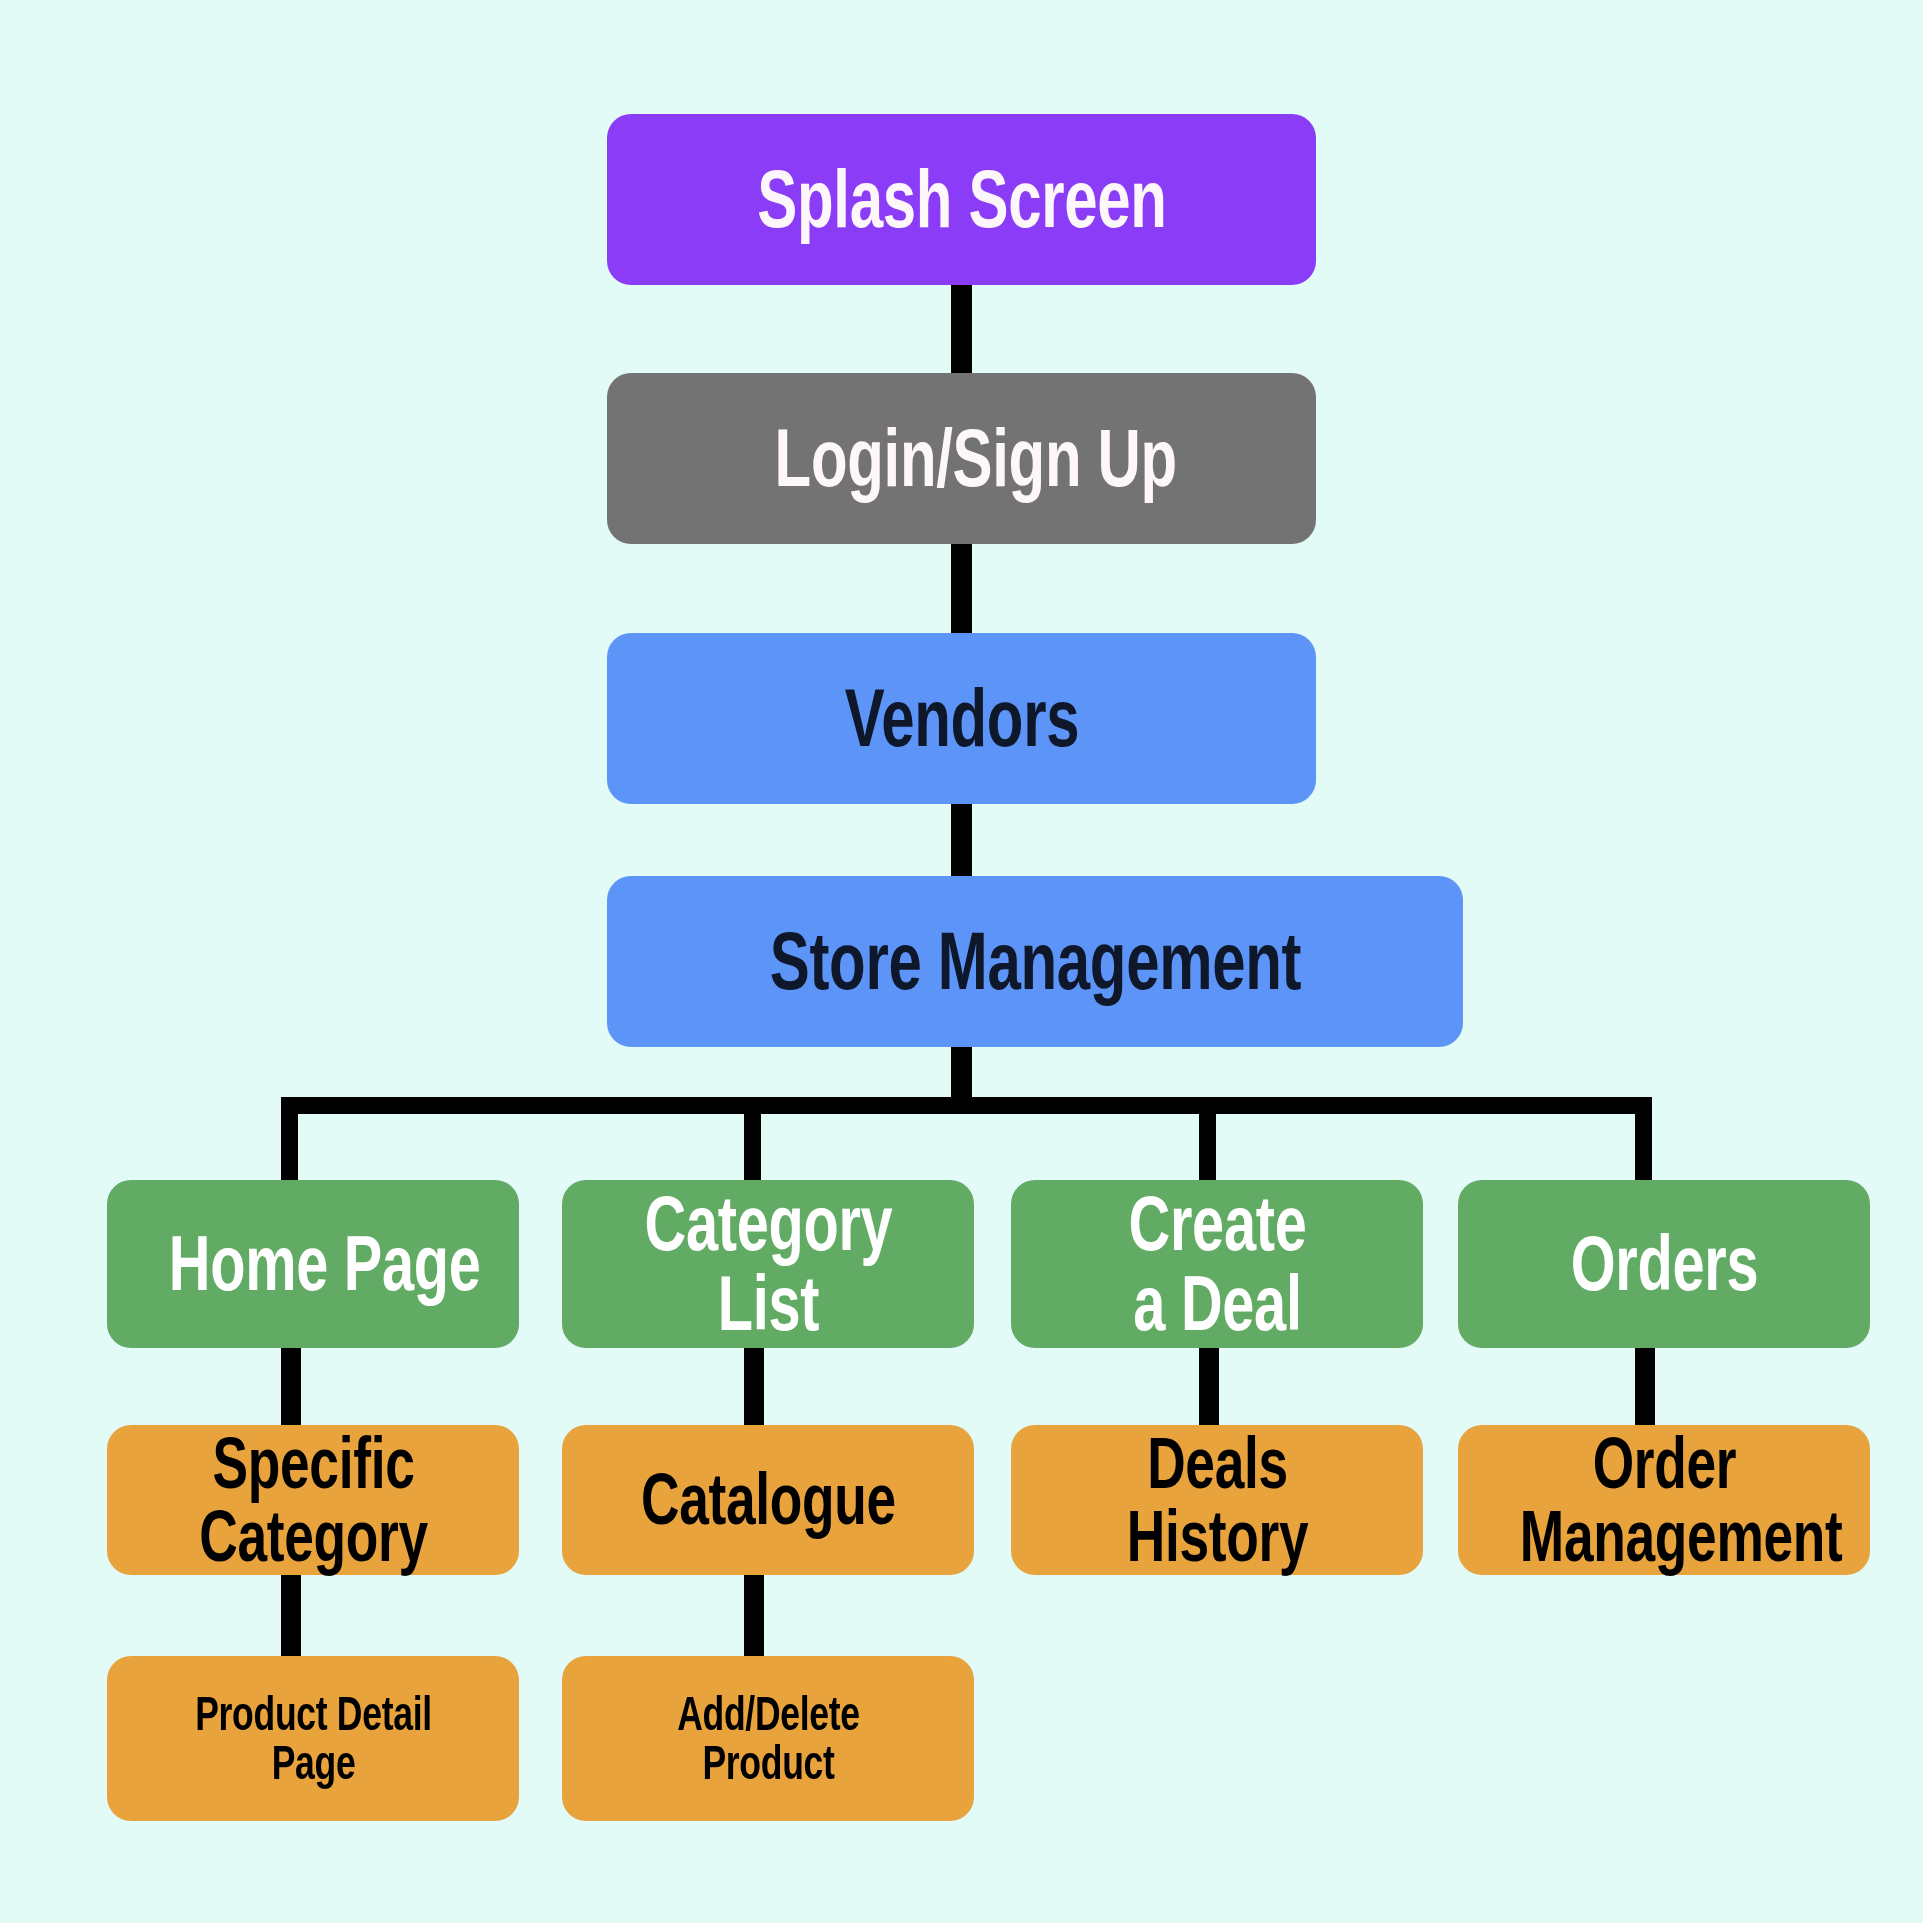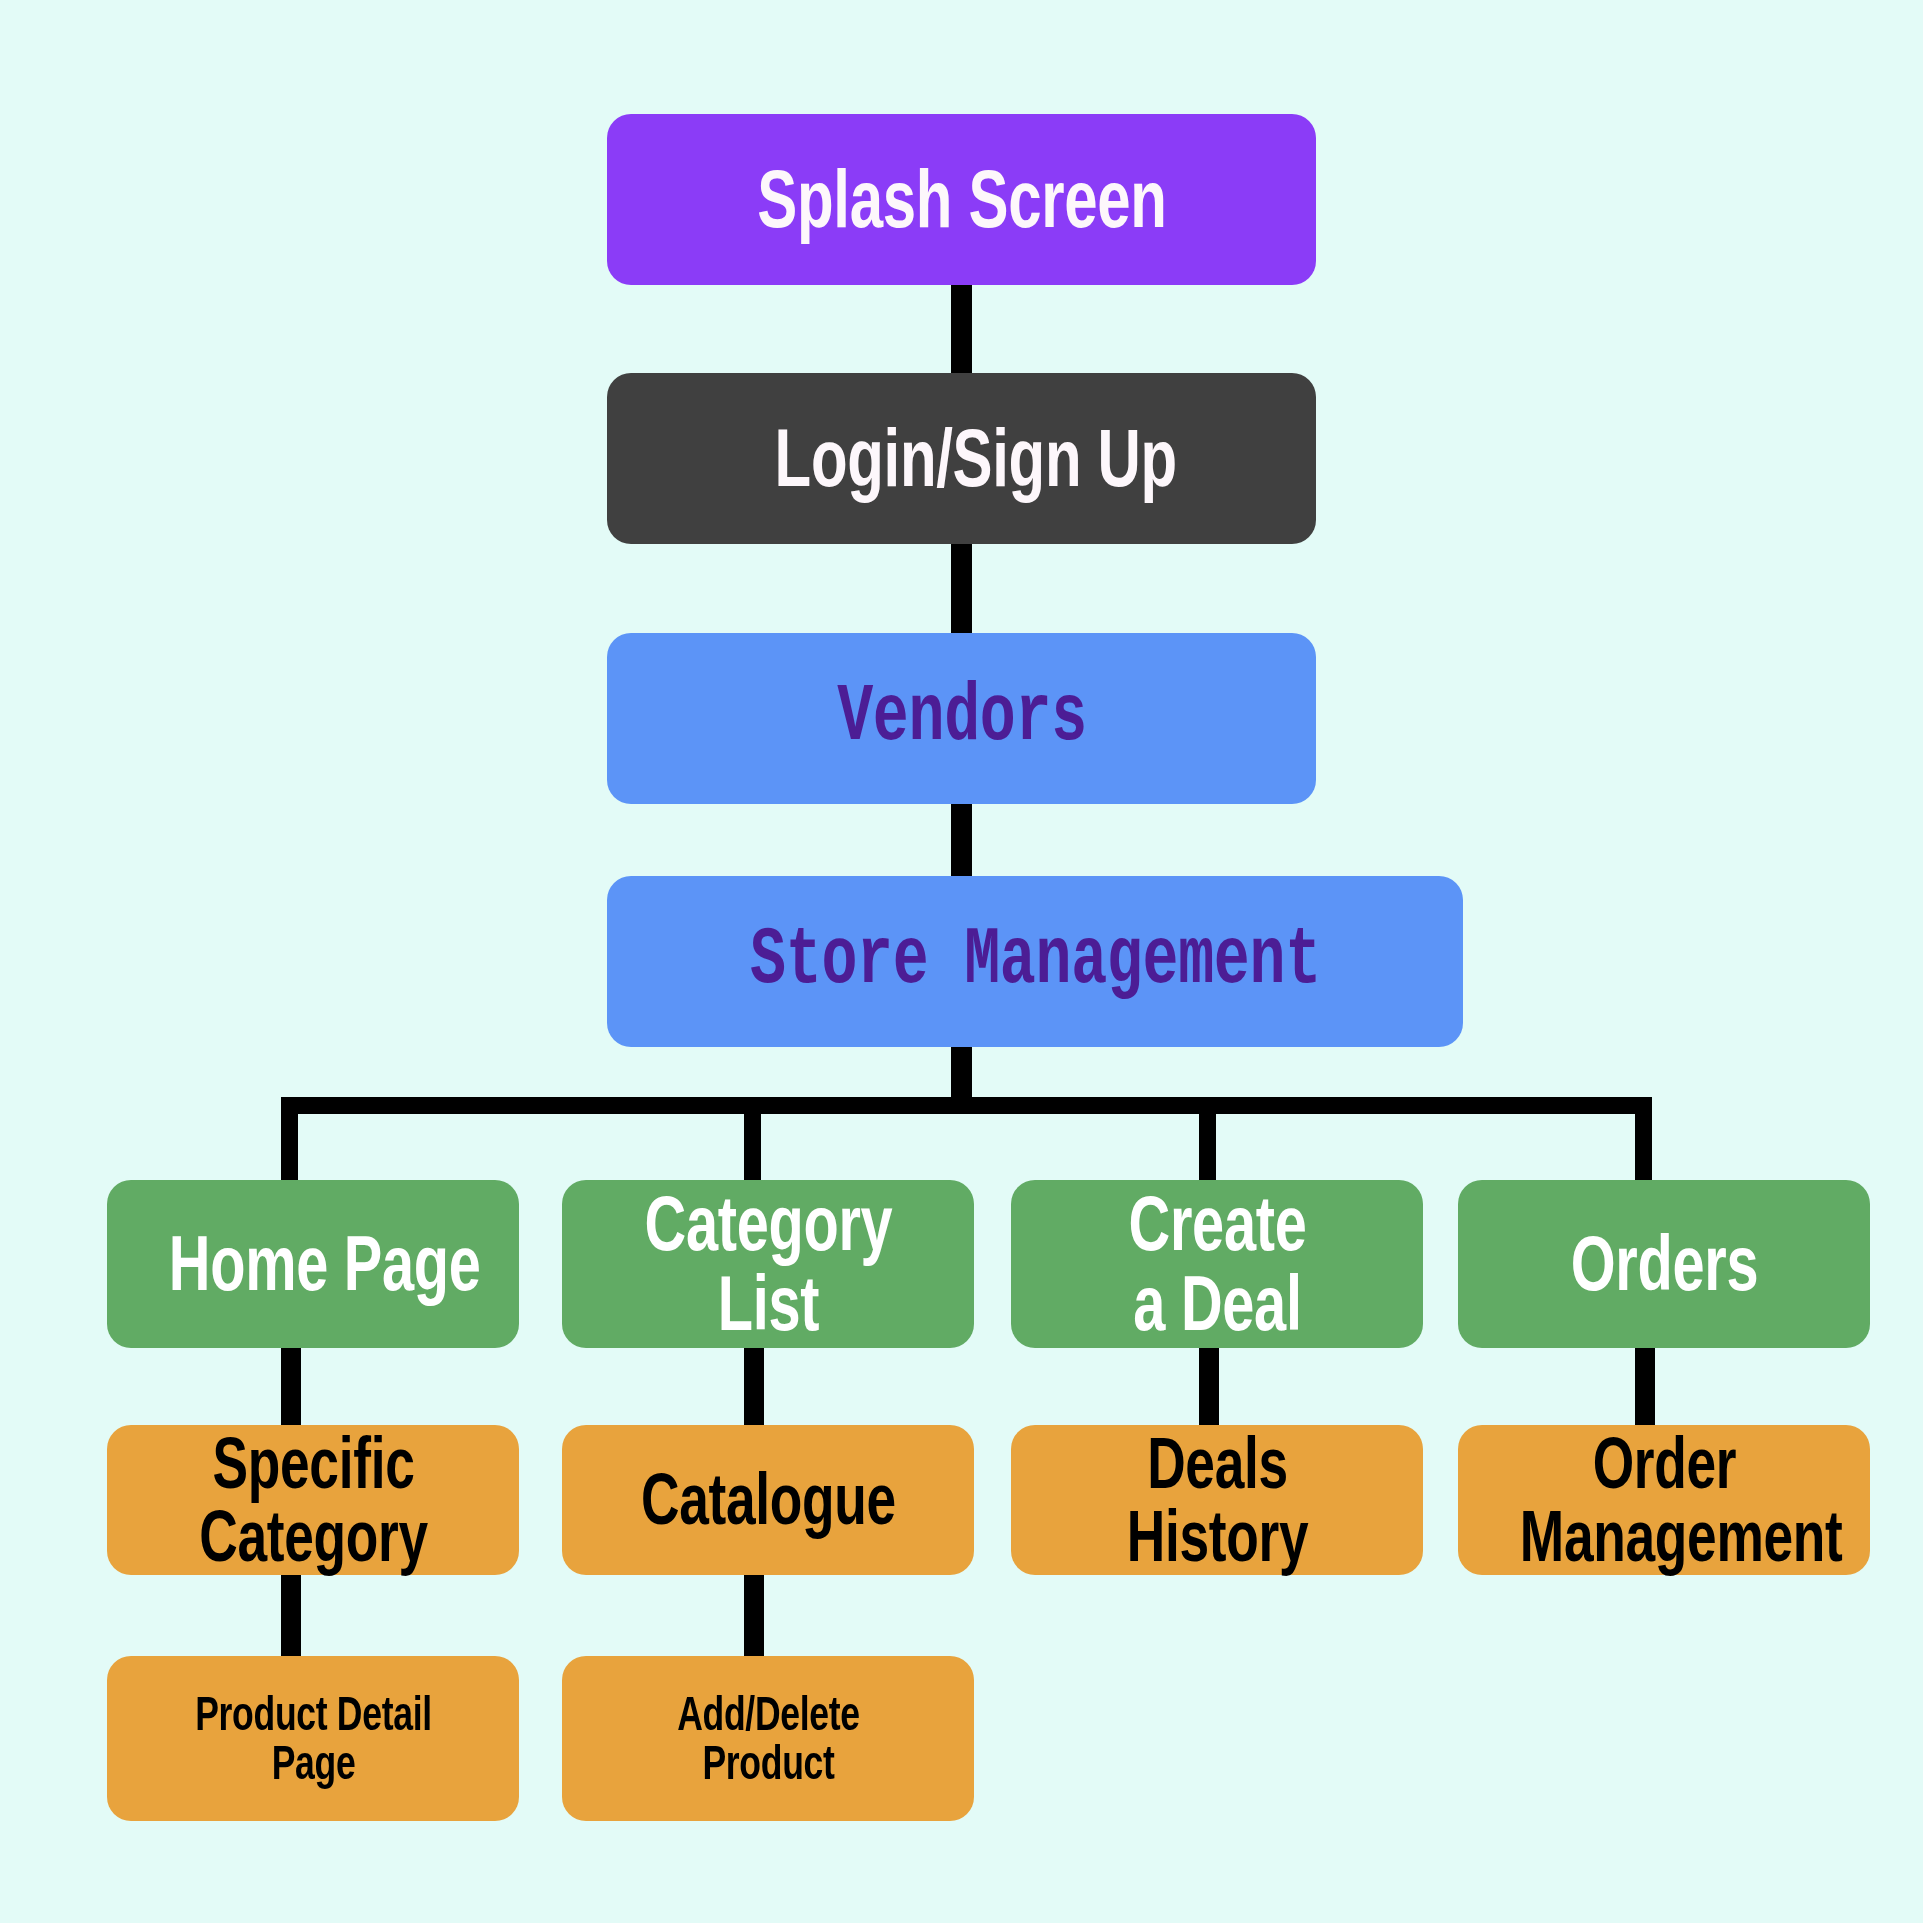--- a/index.html
+++ b/index.html
@@ -45,22 +45,22 @@
   }
   .node .lbl {
     display: block;
     width: 100%;
     transform: scaleX(0.74);
     transform-origin: center center;
     white-space: pre;
   }
 
   .lvl-splash  { background: #8b3cf7; color: #fdf7fb; }
-  .lvl-auth    { background: #404040; color: #fdf7fb; padding-left: 39px; }
-  .lvl-blue    { background: #5c94f7; color: #4c1d95; font-family: Liberation Mono, monospace; }
+  .lvl-auth    { background: #737373; color: #fdf7fb; padding-left: 39px; }
+  .lvl-blue    { background: #5c94f7; color: #0f172a; }
   .lvl-green   { background: #61ab64; color: #ffffff; }
   .lvl-orange  { background: #e8a33d; color: #000000; align-items: center; }
 
   .tier1 { font-size: 81px; }
   .tier2 { font-size: 78px; }
   .tier3 { font-size: 72px;  }
   .tier4 { font-size: 48px;  }
 </style>
 </head>
 <body>

